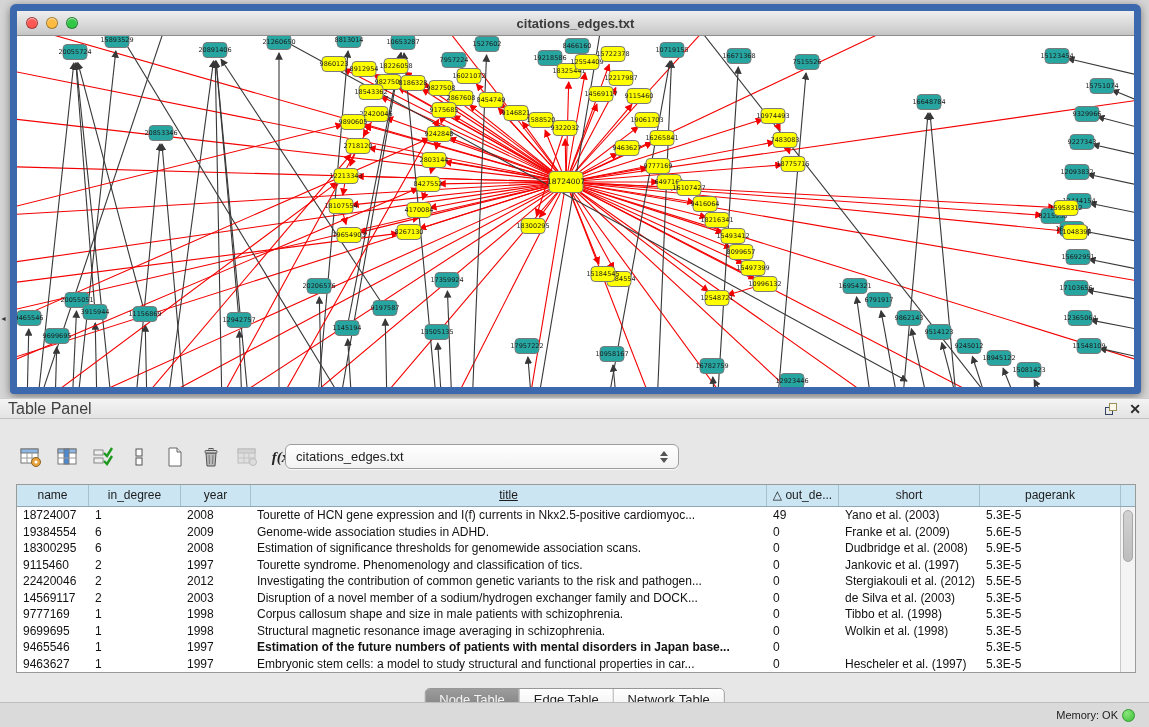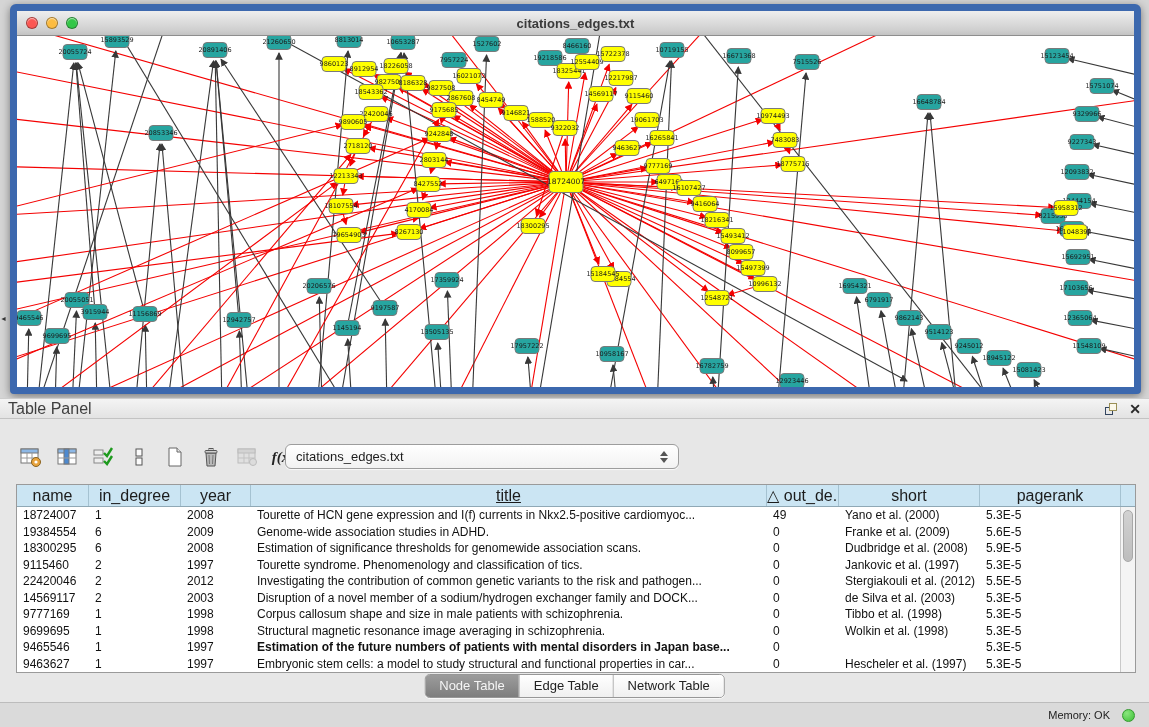--- a/index.html
+++ b/index.html
@@ -42,40 +42,40 @@
     display:flex; align-items:center; padding:0 10px; font-size:13px; color:#1d1d1d; }
   .combo-arrows { margin-left:auto; display:flex; flex-direction:column; gap:2px; }
   .combo-arrows i { display:block; width:0; height:0; border-left:4px solid transparent; border-right:4px solid transparent; }
   .combo-arrows i.up { border-bottom:5px solid #555; }
   .combo-arrows i.down { border-top:5px solid #555; }
 
   
   .grid { position:absolute; left:16px; top:86px; width:1120px; height:189px;
     background:#fff; border:1px solid #9a9a9a; }
   .grid-header { display:flex; height:22px; background:#cbe5f3; border-bottom:1px solid #8fa8b5; }
-  .grid-header .hc { font-size:16px; color:#1c1c1c; text-align:center; line-height:21px;
+  .grid-header .hc { font-size:12px; color:#1c1c1c; text-align:center; line-height:21px;
     border-right:1px solid #a5c2d1; overflow:hidden; white-space:nowrap; }
   .grid-body .row { display:flex; height:16.5px; }
   .grid-body .cell { font-size:12px; color:#111; padding-left:6px; line-height:16.5px;
     white-space:nowrap; overflow:hidden; }
   .vscroll { position:absolute; right:0; top:22px; bottom:0; width:15px; background:#f4f4f4; border-left:1px solid #c9c9c9; }
   .vthumb { position:absolute; left:2px; top:3px; width:10px; height:52px; background:linear-gradient(#d2d2d2,#bdbdbd);
     border:1px solid #a8a8a8; border-radius:6px; }
 
   
-  .tabs { position:absolute; left:50%; transform:translateX(-50%); top:276px; display:inline-flex;
+  .tabs { position:absolute; left:50%; transform:translateX(-50%); top:290px; display:inline-flex;
     border:1px solid #979797; border-radius:5px; overflow:hidden; box-shadow:0 1px 0 rgba(255,255,255,.7); }
   .tab { padding:3px 14px 4px; font-size:13px; background:linear-gradient(#ffffff,#f0f0f0);
     color:#222; border-left:1px solid #b9b9b9; cursor:default; }
   .tab:first-child { border-left:none; }
   .tab.sel { background:linear-gradient(#9c9c9c,#7e7e7e); color:#f5f5f5; }
 
   
   .statusbar { position:absolute; left:0; bottom:0; width:1149px; height:25px; background:#dadada;
-    border-top:1px solid #bcbcbc; display:flex; align-items:center; justify-content:flex-end; padding-right:14px; gap:12px; }
+    border-top:1px solid #bcbcbc; display:flex; align-items:center; justify-content:flex-end; padding-right:14px; gap:4px; }
   .mem-label { font-size:11px; color:#222; }
   .mem-dot { width:13px; height:13px; border-radius:50%; background:radial-gradient(circle at 35% 30%, #8ae77e, #3cbf36); border:1px solid #339a2e; }
 
   .edge-cursor { position:absolute; left:570px; top:399px; font-size:9px; color:#666; }
   .side-arrow { position:absolute; left:0px; top:315px; font-size:7px; color:#333; }
 </style>
 </head>
 <body>
 
 <div class="net-window">
@@ -784,21 +784,21 @@
         <div class="hc" style="width: 141px;">short</div>
         <div class="hc" style="width: 141px;">pagerank</div>
       </div>
     <div class="grid-body" id="grid-body">
         <div class="row">
           <div class="cell" style="width: 72px;">18724007</div>
           <div class="cell" style="width: 92px;">1</div>
           <div class="cell" style="width: 70px;">2008</div>
           <div class="cell" style="width: 516px;">Tourette of HCN gene expression and I(f) currents in Nkx2.5-positive cardiomyoc...</div>
           <div class="cell" style="width: 72px;">49</div>
-          <div class="cell" style="width: 141px;">Yano et al. (2000)</div>
+          <div class="cell" style="width: 141px;">Yano et al. (2003)</div>
           <div class="cell" style="width: 141px;">5.3E-5</div>
         </div>
         <div class="row">
           <div class="cell" style="width: 72px;">19384554</div>
           <div class="cell" style="width: 92px;">6</div>
           <div class="cell" style="width: 70px;">2009</div>
           <div class="cell" style="width: 516px;">Genome-wide association studies in ADHD.</div>
           <div class="cell" style="width: 72px;">0</div>
           <div class="cell" style="width: 141px;">Franke et al. (2009)</div>
           <div class="cell" style="width: 141px;">5.6E-5</div>

